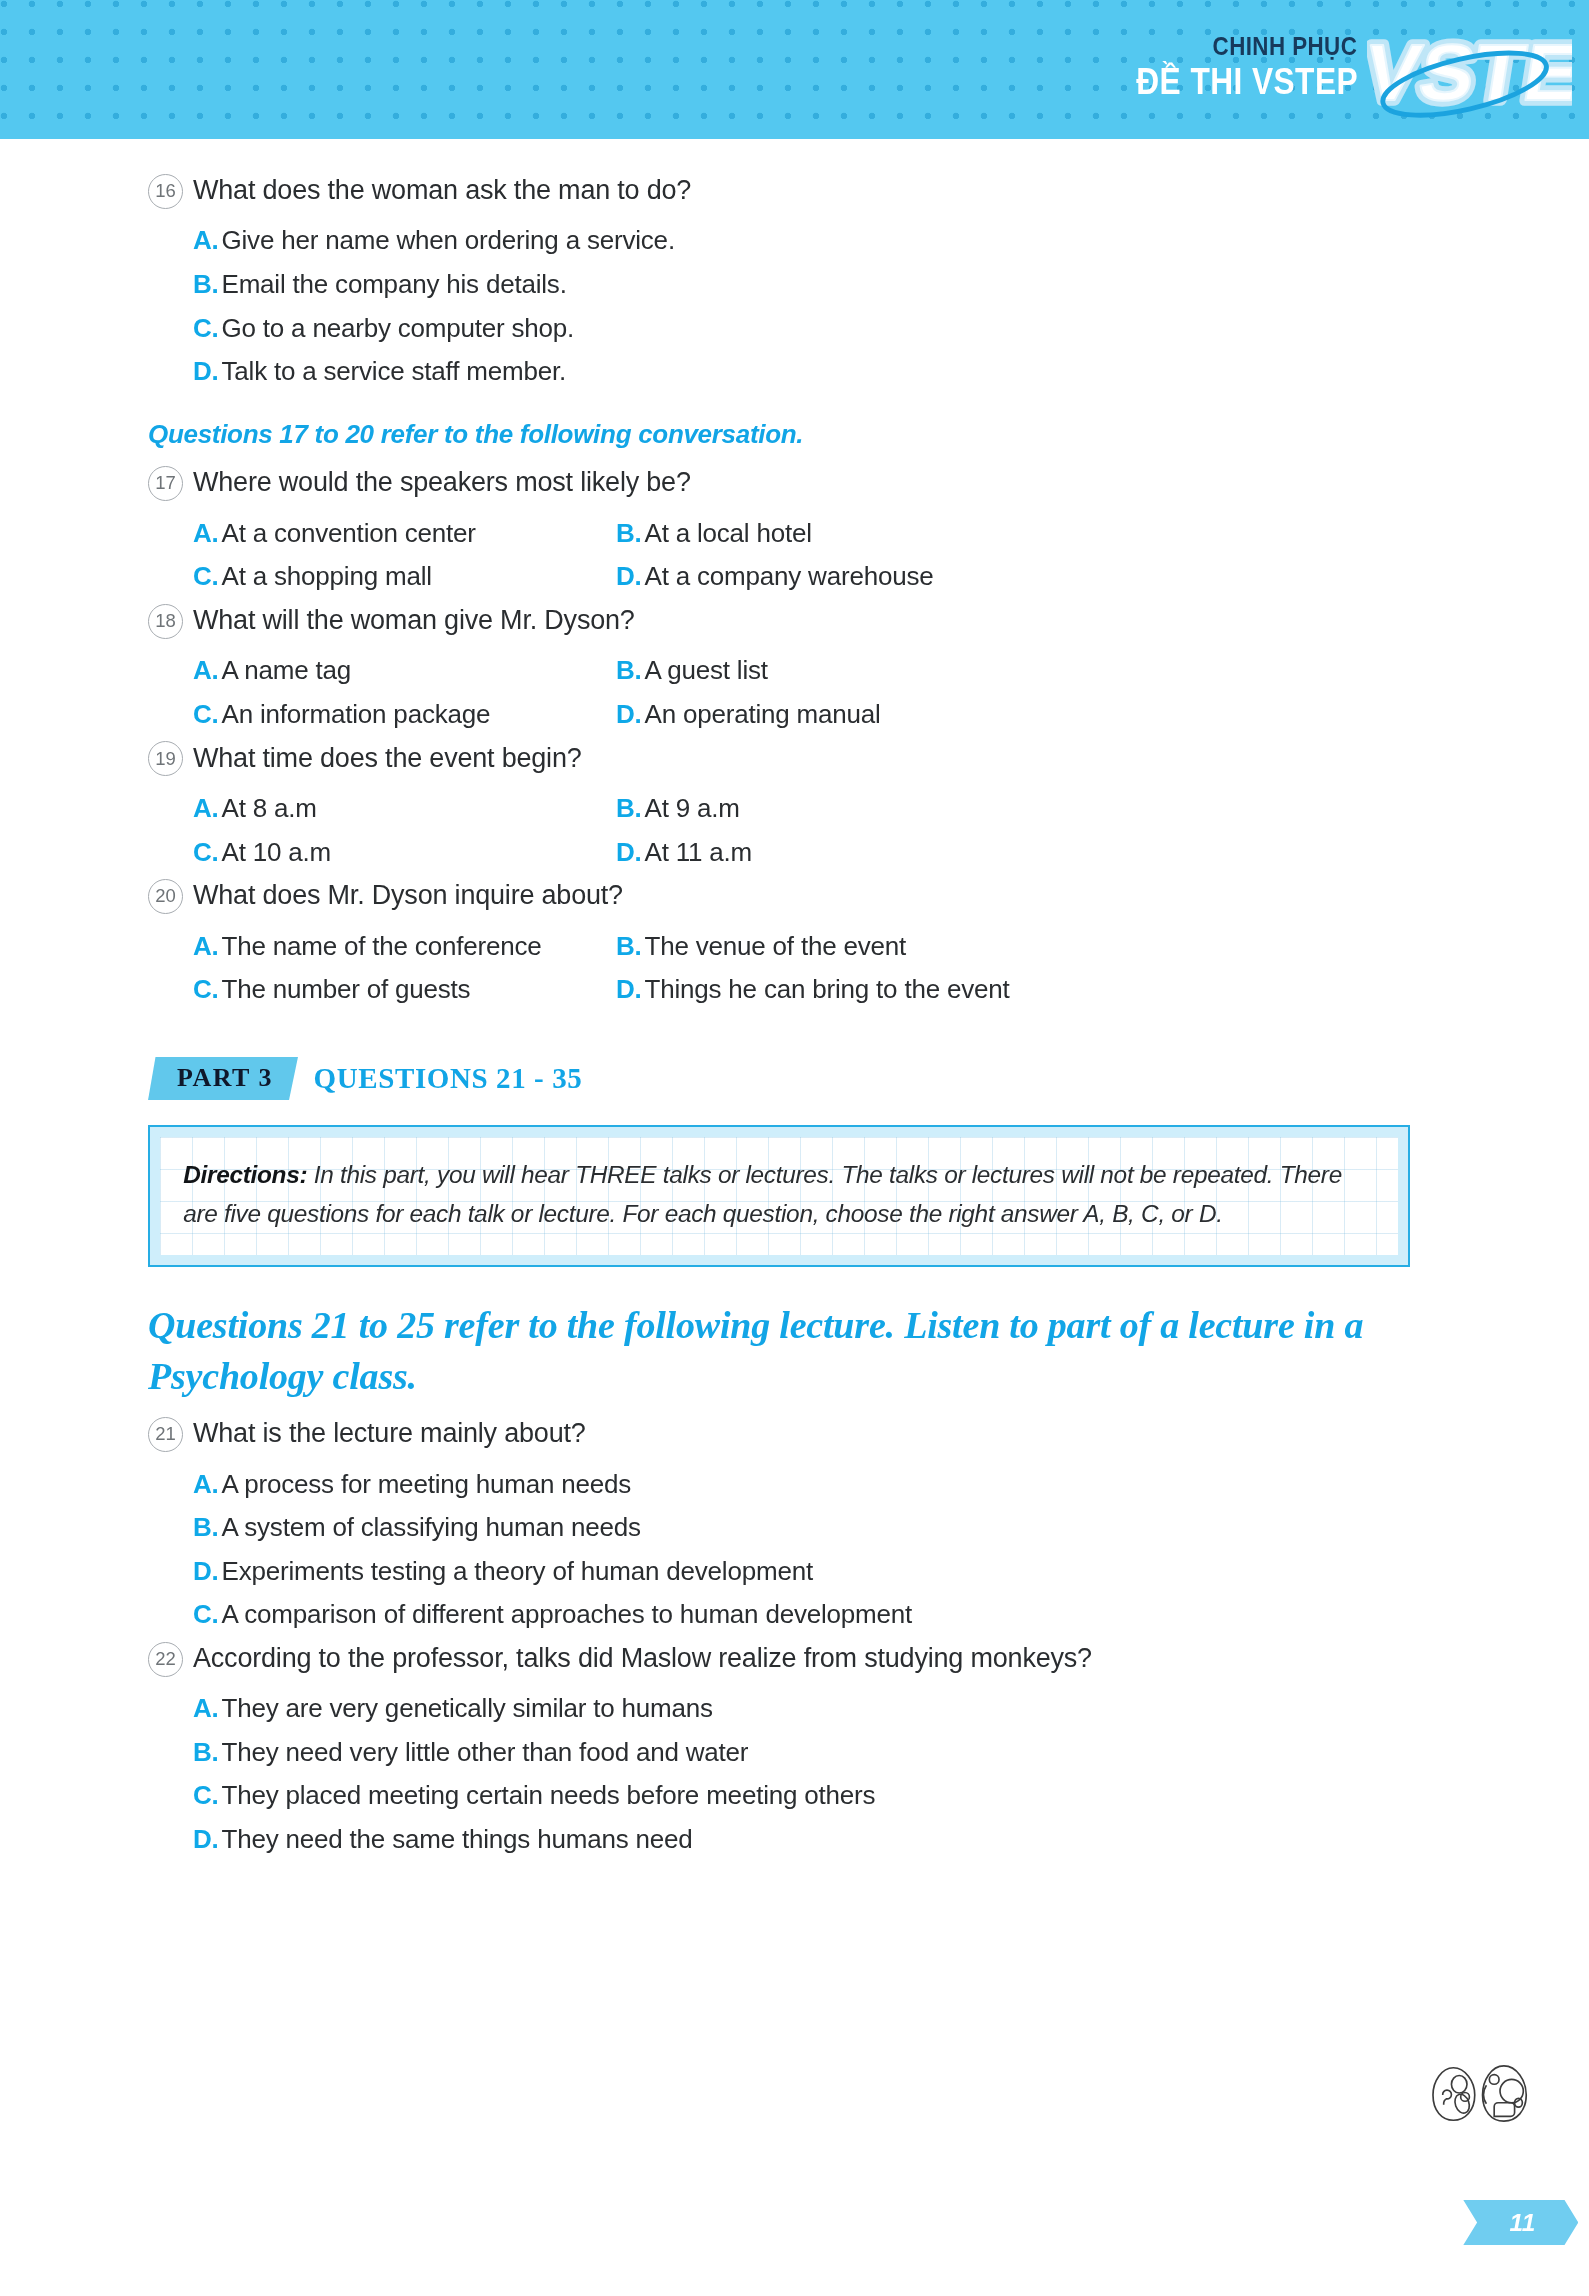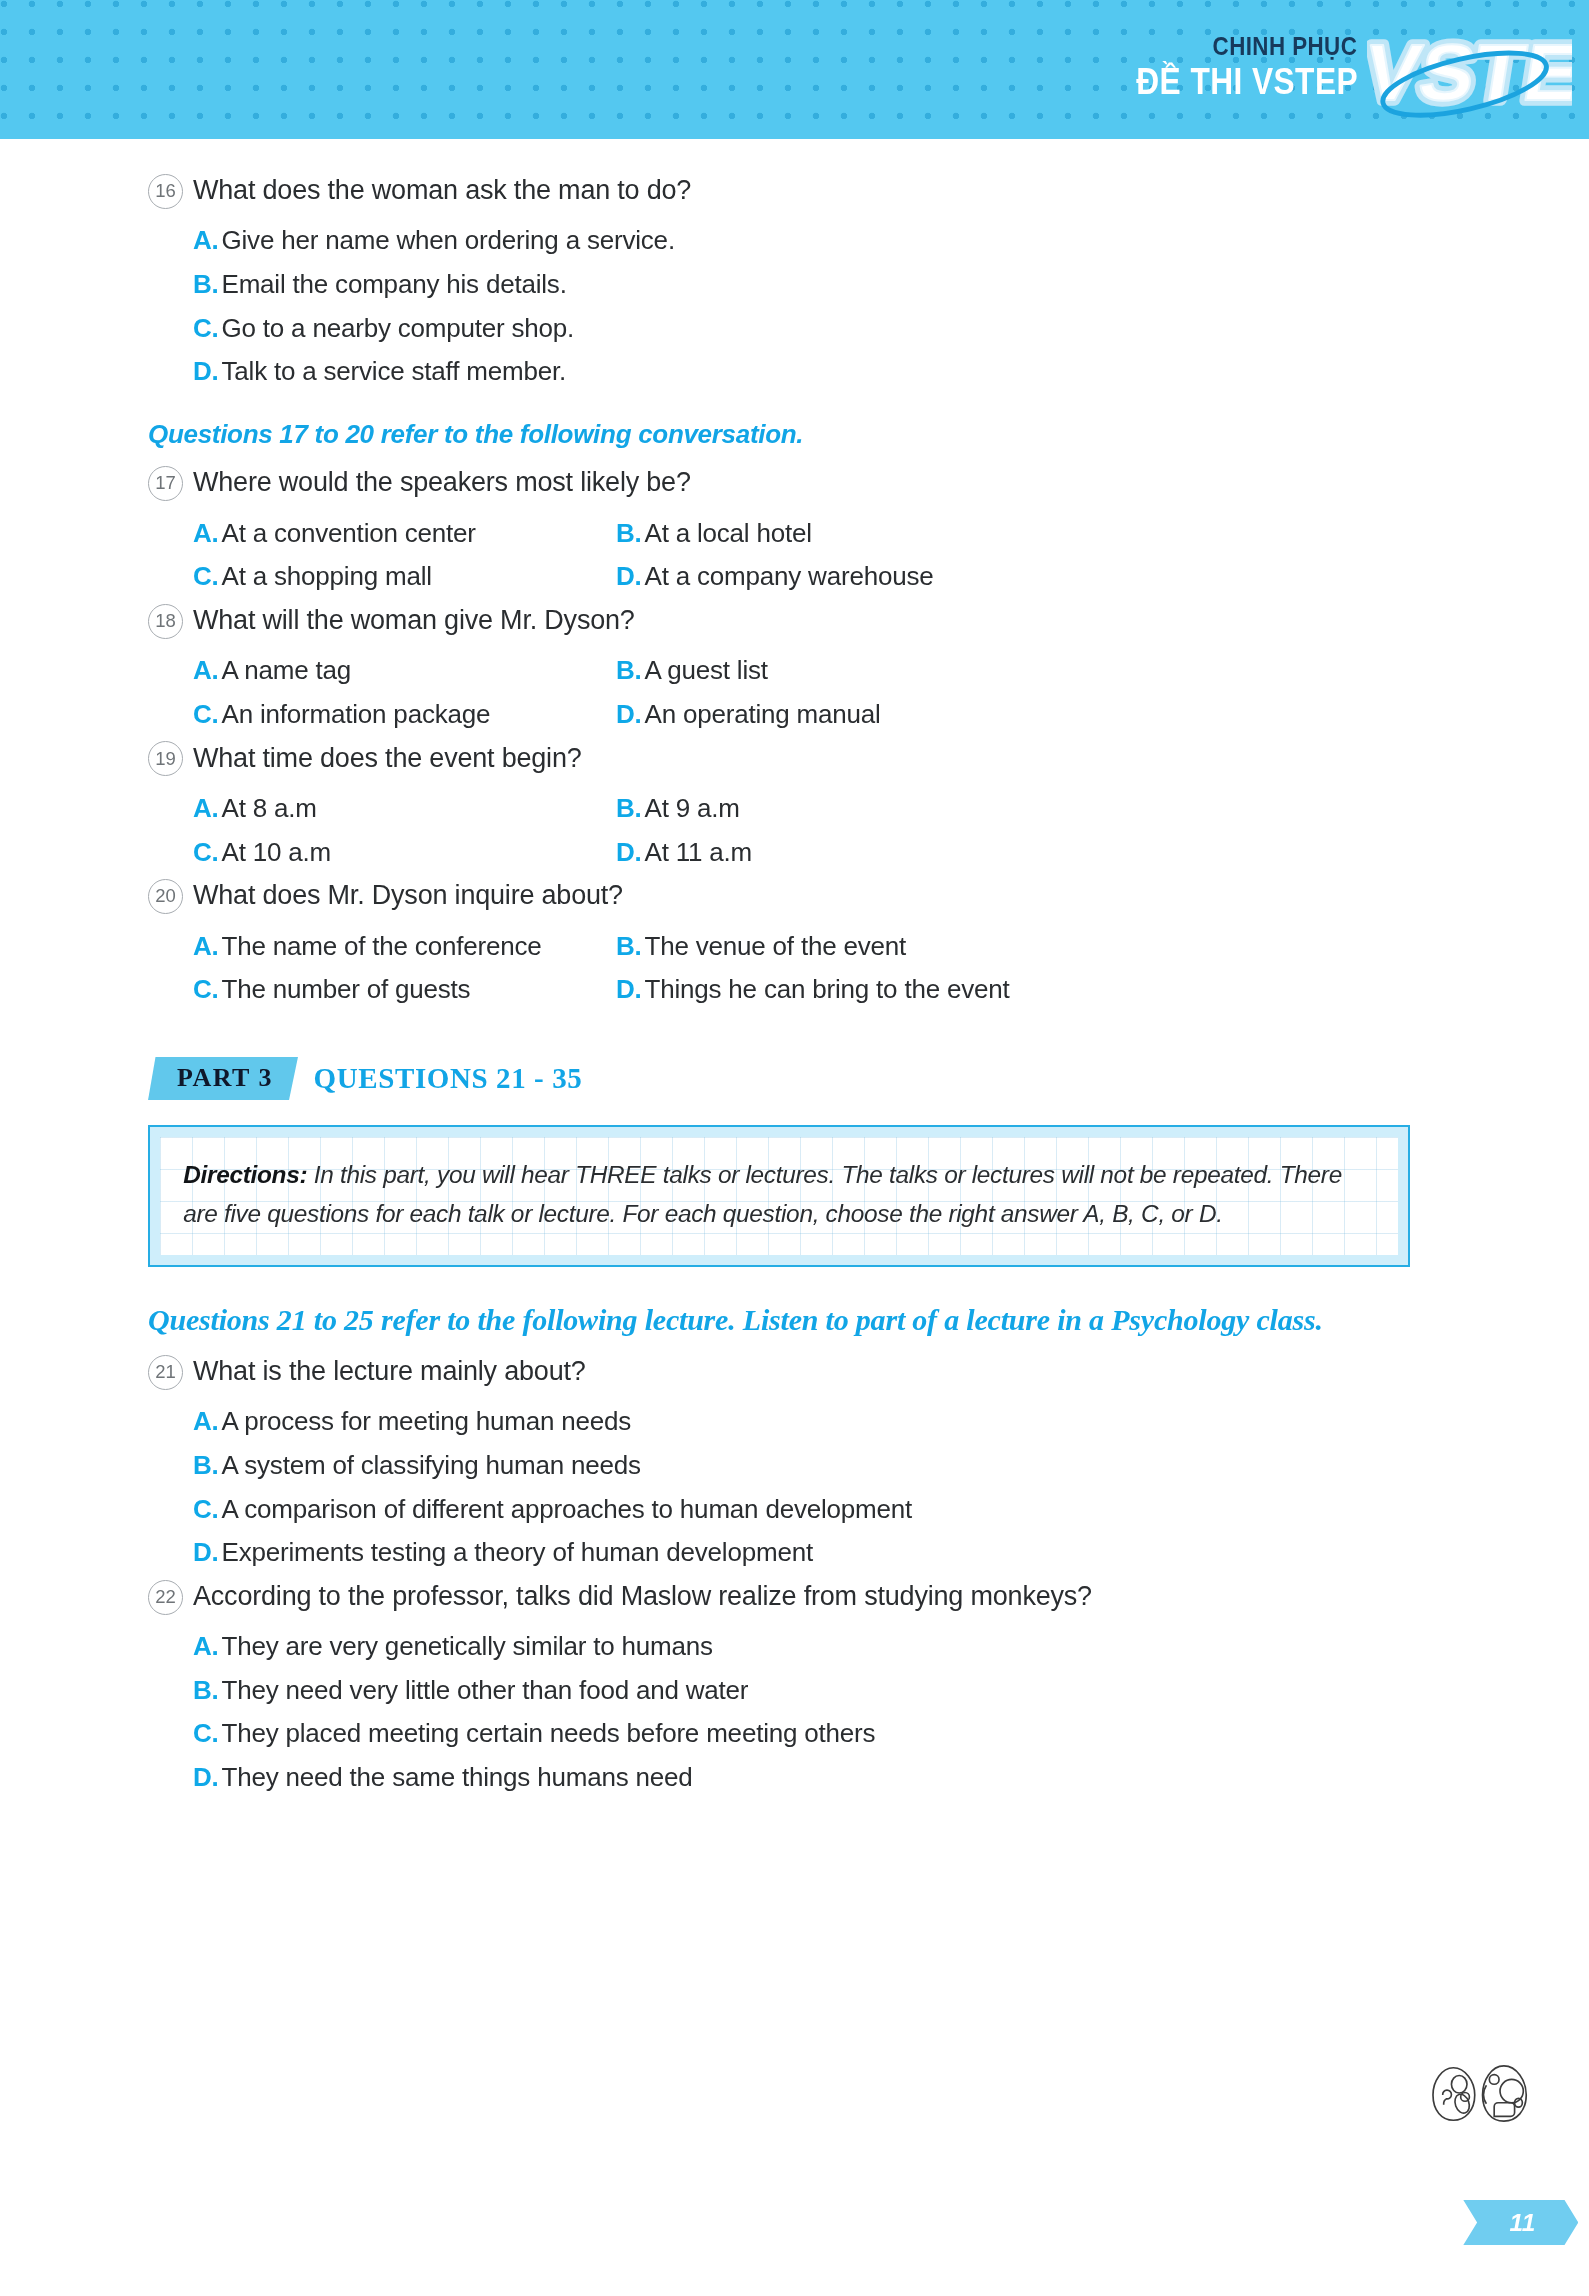--- a/index.html
+++ b/index.html
@@ -149,21 +149,21 @@
   .sec-head {
     font-size: 26px;
     font-weight: bold;
     font-style: italic;
     color: #12A5E6;
     margin: 25px 0 15.6px 0;
     letter-spacing: -0.3px;
   }
   .sec-head.serif {
     font-family: "Liberation Serif", serif;
-    font-size: 30px;
+    font-size: 38px;
     line-height: 1.35;
     letter-spacing: -0.2px;
     margin: 33px 0 13.7px 0;
     max-width: 1258px;
   }
 
   
   .part-row {
     display: flex;
     align-items: center;
@@ -357,22 +357,22 @@
     <div class="sec-head serif">Questions 21 to 25 refer to the following lecture. Listen to part of a lecture in a Psychology class.</div>
 
     <div class="qblock">
       <div class="qrow">
         <div class="qnum"><span>21</span></div>
         <div class="qtext">What is the lecture mainly about?</div>
       </div>
       <div class="opts-single">
         <div class="opt"><b>A.</b><span>A process for meeting human needs</span></div>
         <div class="opt"><b>B.</b><span>A system of classifying human needs</span></div>
+        <div class="opt"><b>D.</b><span>Experiments testing a theory of human development</span></div>
         <div class="opt"><b>C.</b><span>A comparison of different approaches to human development</span></div>
-        <div class="opt"><b>D.</b><span>Experiments testing a theory of human development</span></div>
       </div>
     </div>
 
     <div class="qblock">
       <div class="qrow">
         <div class="qnum"><span>22</span></div>
         <div class="qtext">According to the professor, talks did Maslow realize from studying monkeys?</div>
       </div>
       <div class="opts-single">
         <div class="opt"><b>A.</b><span>They are very genetically similar to humans</span></div>

